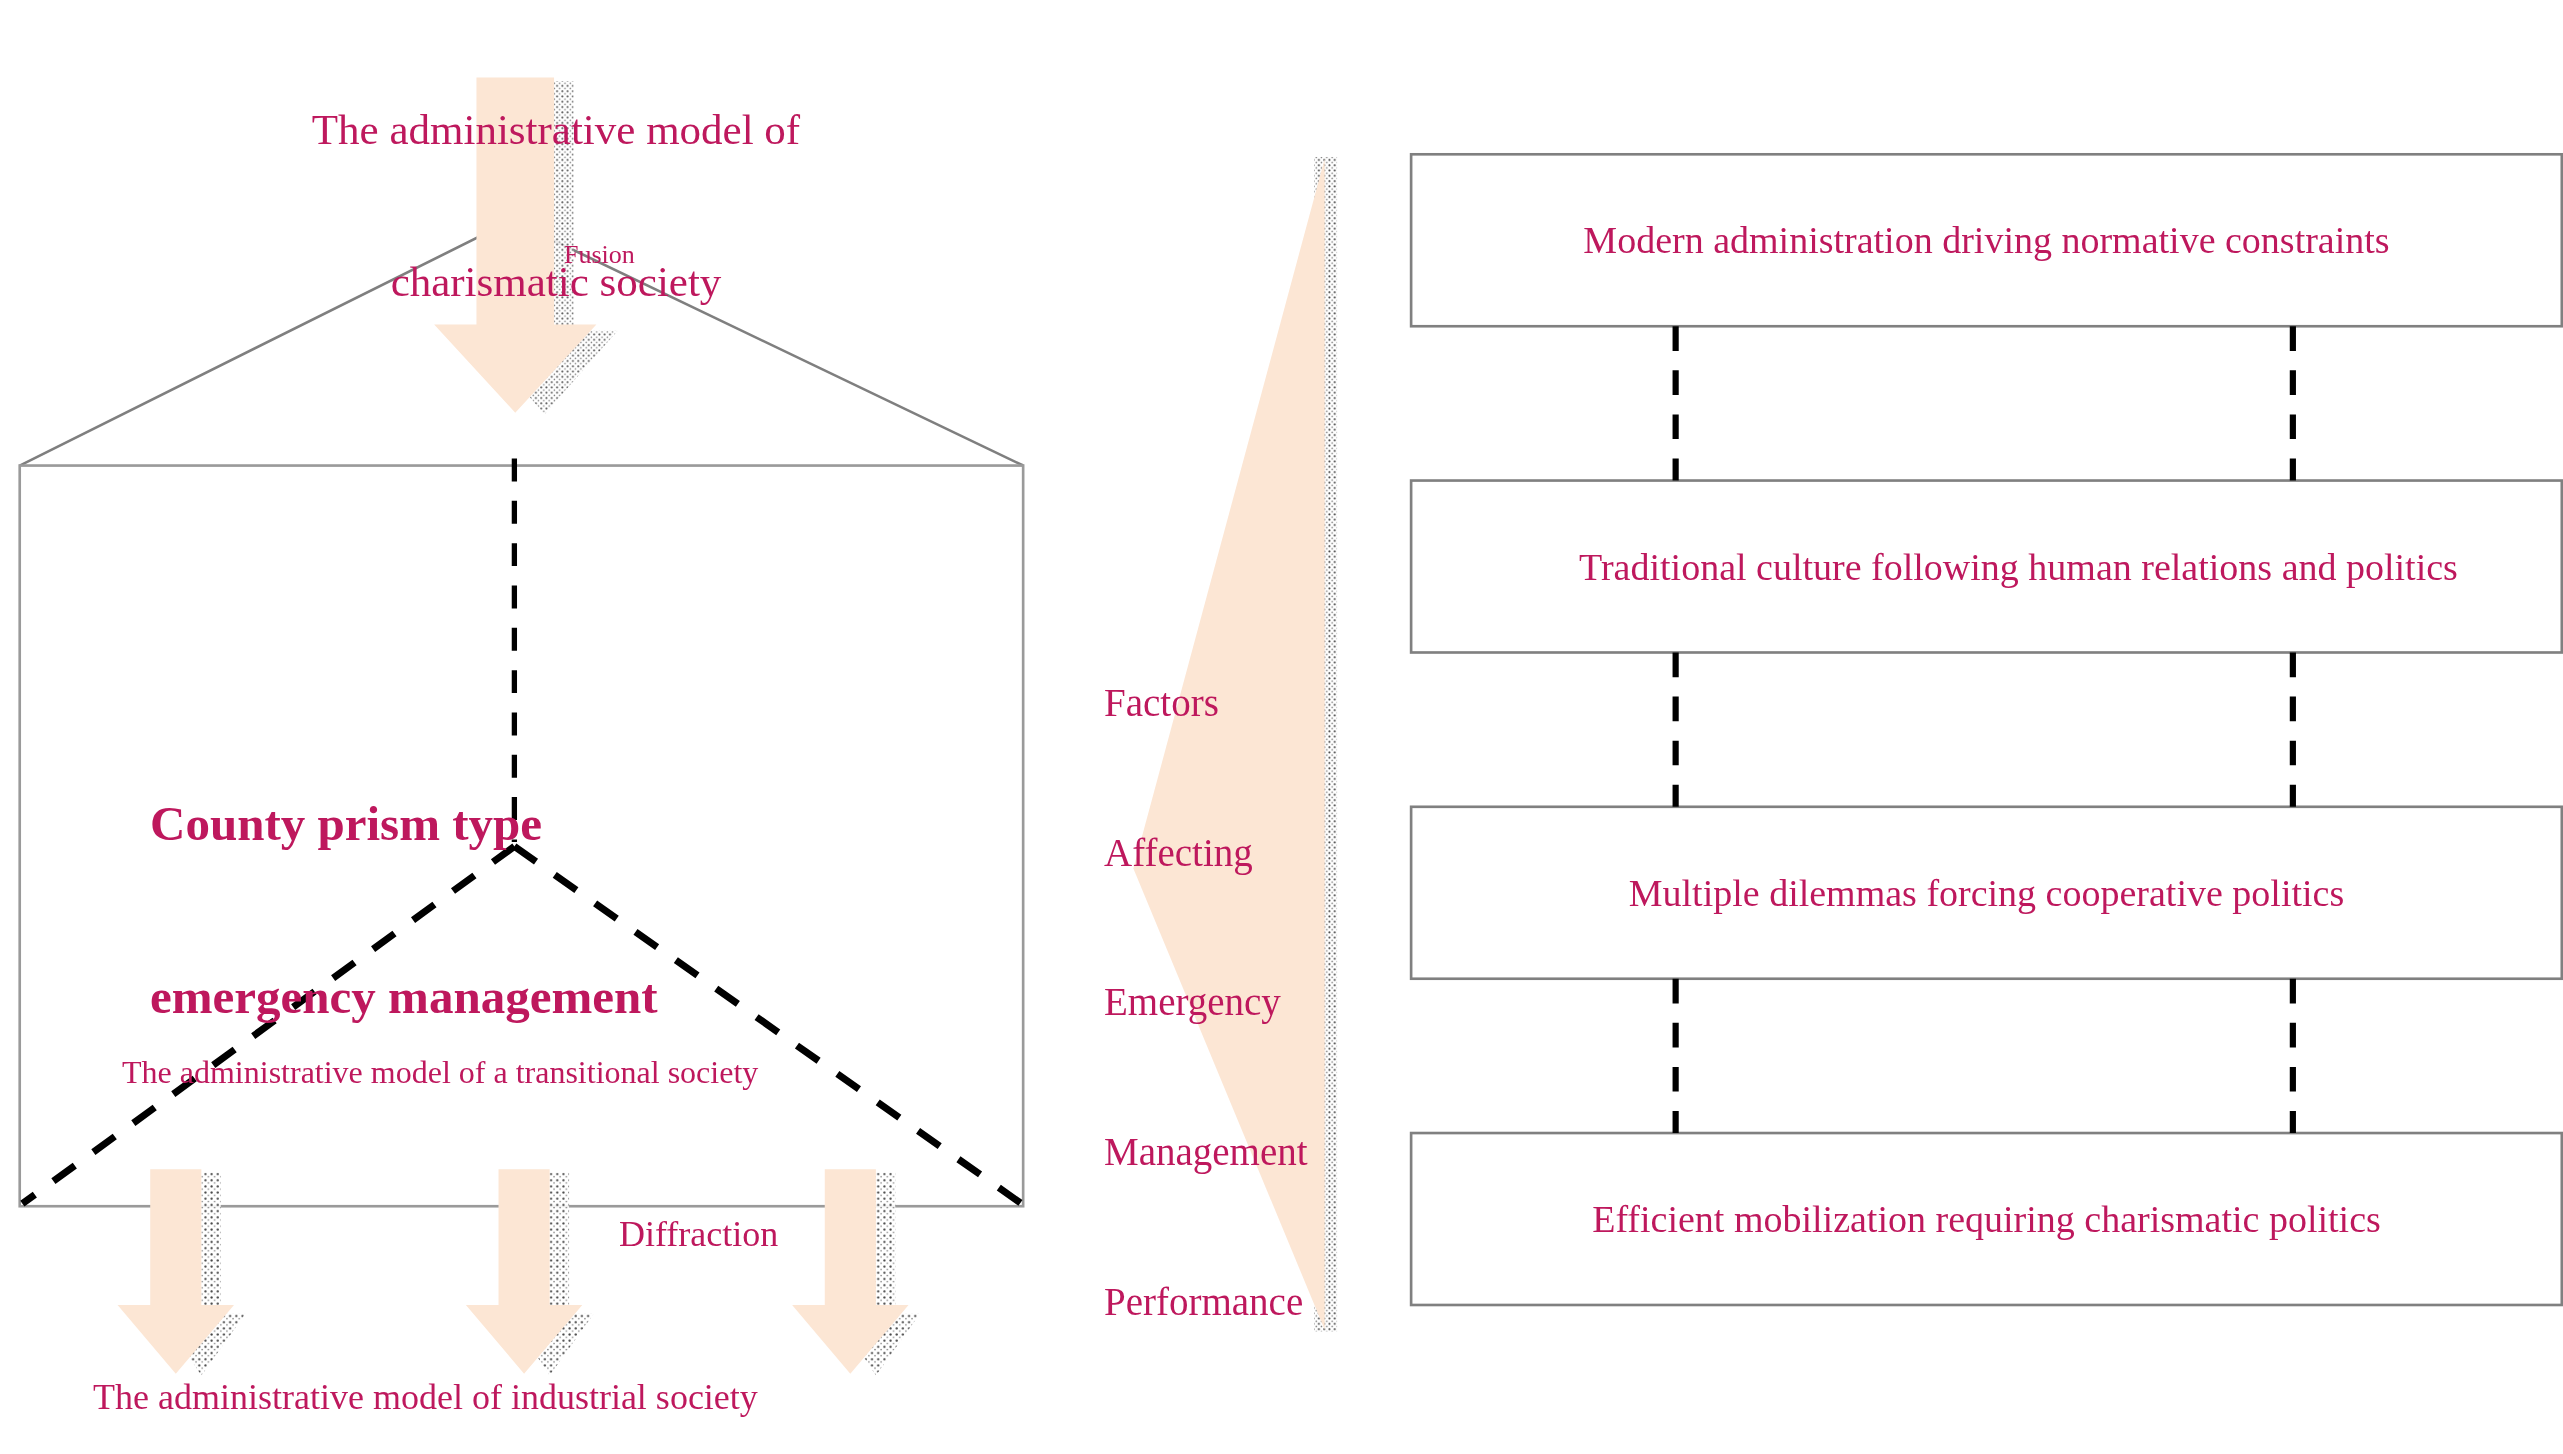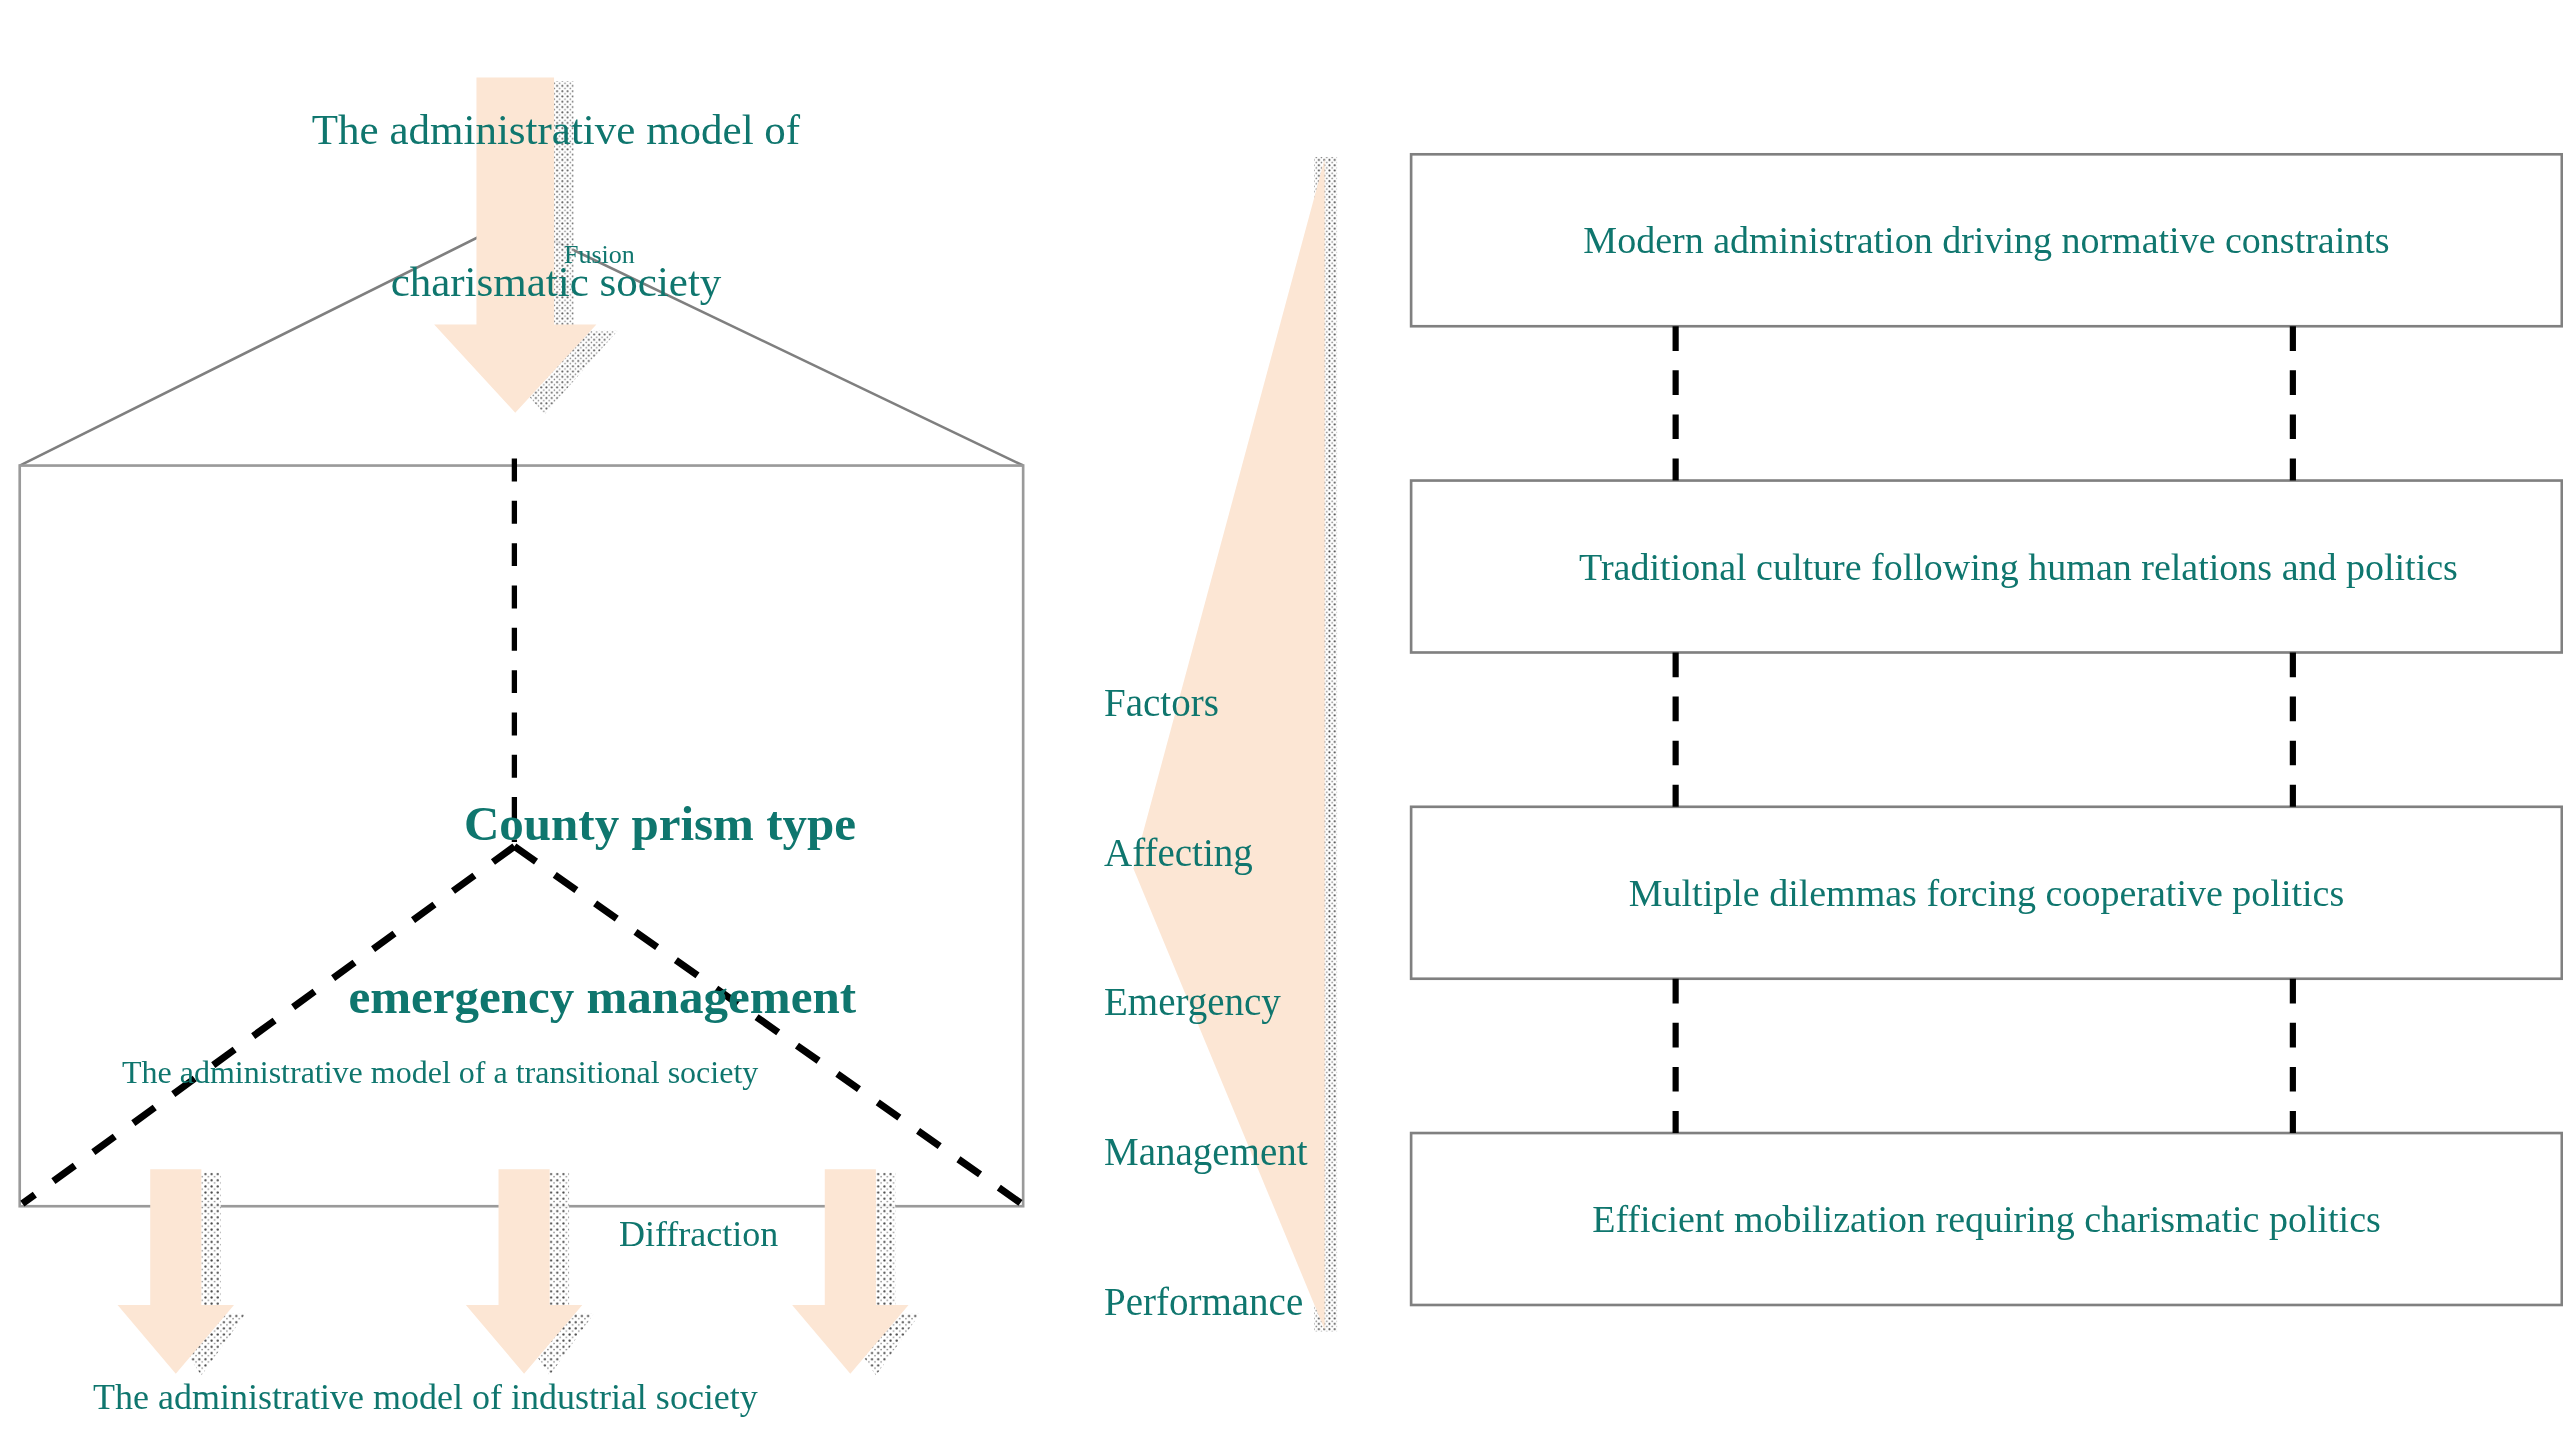--- a/index.html
+++ b/index.html
@@ -2,37 +2,37 @@
 <html style="font-size:14px"><head>
 <meta charset="utf-8">
 <style>
   html,body{margin:0;padding:0;background:#ffffff;}
   #stage{
     position:relative;
     width:2563px;height:1454px;
     background:#ffffff;
     overflow:hidden;
     font-family:"Liberation Serif", serif;
-    color:#0f766e;
+    color:#be185d;
   }
   #svg-layer{position:absolute;left:0;top:0;width:2563px;height:1454px;}
   .txt{position:absolute;white-space:pre;line-height:1.18;}
 
   .title-top{
     left:221px;top:3.5px;width:670px;
     text-align:center;
     font-size:43px;
   }
   .label-fusion{
     left:564px;top:240px;
     font-size:26px;
   }
   .center-title{
     left:150px;top:679px;width:706px;
-    text-align:right;
+    text-align:left;
     font-size:49px;font-weight:bold;
   }
   .label-transitional{
     left:122px;top:1054px;
     font-size:32px;
   }
   .label-diffraction{
     left:578px;top:1213px;
     font-size:36px;
     margin-left:41px;

